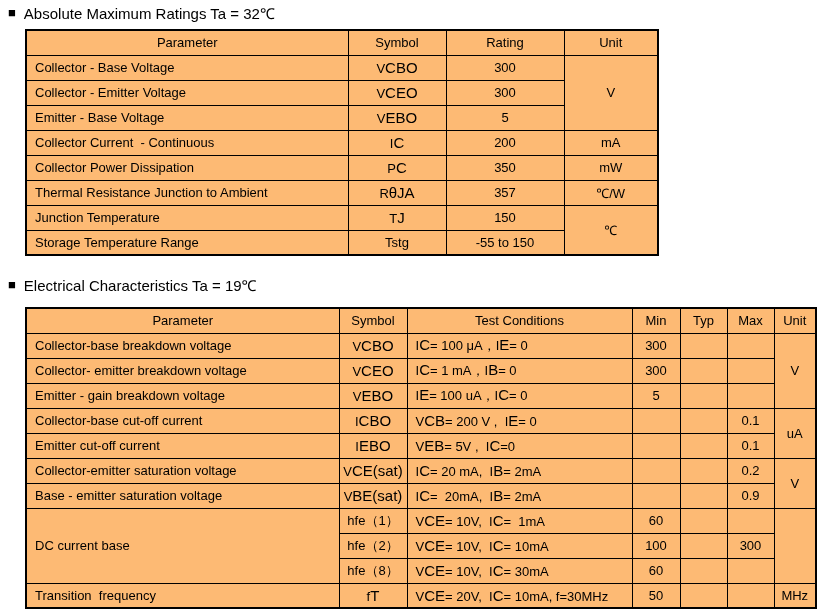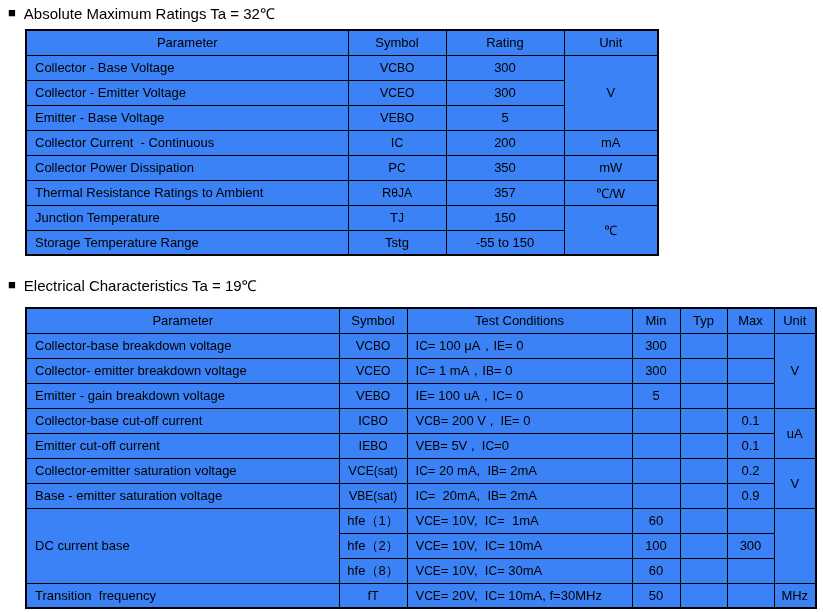--- a/index.html
+++ b/index.html
@@ -16,36 +16,36 @@
     display: flex; align-items: center; gap: 8px;
     font-size: 15px; color: #000; white-space: pre;
   }
   .bullet { font-size: 13px; line-height: 1; transform: translateY(-1px); }
 
   table {
     position: absolute;
     border-collapse: collapse;
     table-layout: fixed;
     border: 2px solid #000;
-    background: #3b82f6;
+    background: #fdba74;
   }
   th, td {
     border: 1.5px solid #000;
     height: 25px;
     box-sizing: border-box;
     font-size: 13px;
     font-weight: 400;
     text-align: center;
     vertical-align: middle;
     padding: 0 2px;
     white-space: pre-wrap;
     overflow: hidden;
   }
   td.al { text-align: left; padding-left: 8px; }
-  .sm { font-size: 12px; }
+  .sm { font-size: 15px; }
 </style>
 </head>
 <body>
 
 <div class="page">
 
   <div class="sec-title" style="top:3px">
     <span class="bullet">■</span>
     <span>Absolute Maximum Ratings Ta = 32℃</span>
   </div>
@@ -88,21 +88,21 @@
           <td><span>200</span></td>
           <td><span>mA</span></td>
         </tr>
         <tr>
           <td class="al"><span>Collector Power Dissipation</span></td>
           <td><span>P</span><span class="sm">C</span></td>
           <td><span>350</span></td>
           <td><span>mW</span></td>
         </tr>
         <tr>
-          <td class="al"><span>Thermal Resistance Ratings to Ambient</span></td>
+          <td class="al"><span>Thermal Resistance Junction to Ambient</span></td>
           <td><span>R</span><span class="sm">θJA</span></td>
           <td><span>357</span></td>
           <td><span>℃/W</span></td>
         </tr>
         <tr>
           <td class="al"><span>Junction Temperature</span></td>
           <td><span>T</span><span class="sm">J</span></td>
           <td><span>150</span></td>
           <td rowspan="2"><span>℃</span></td>
         </tr>

